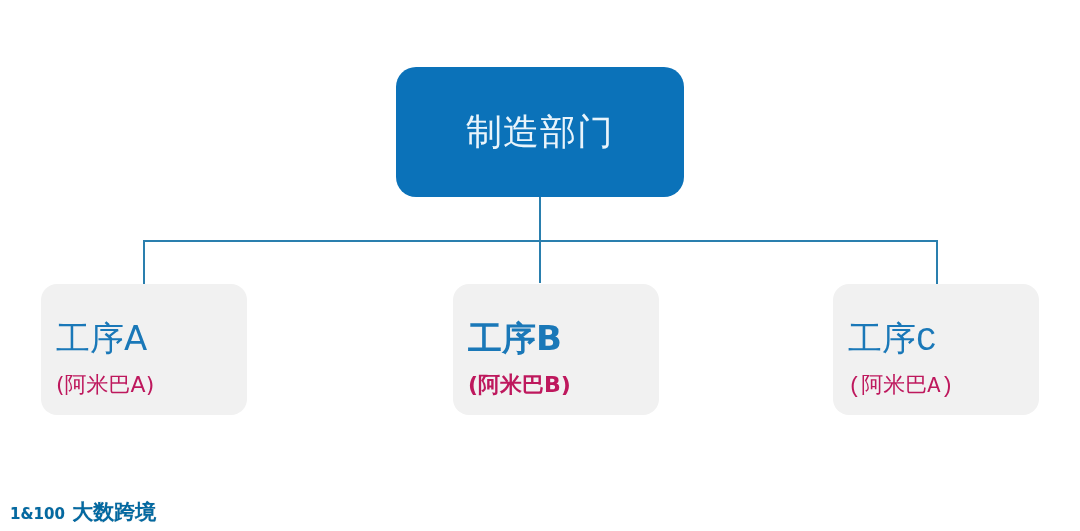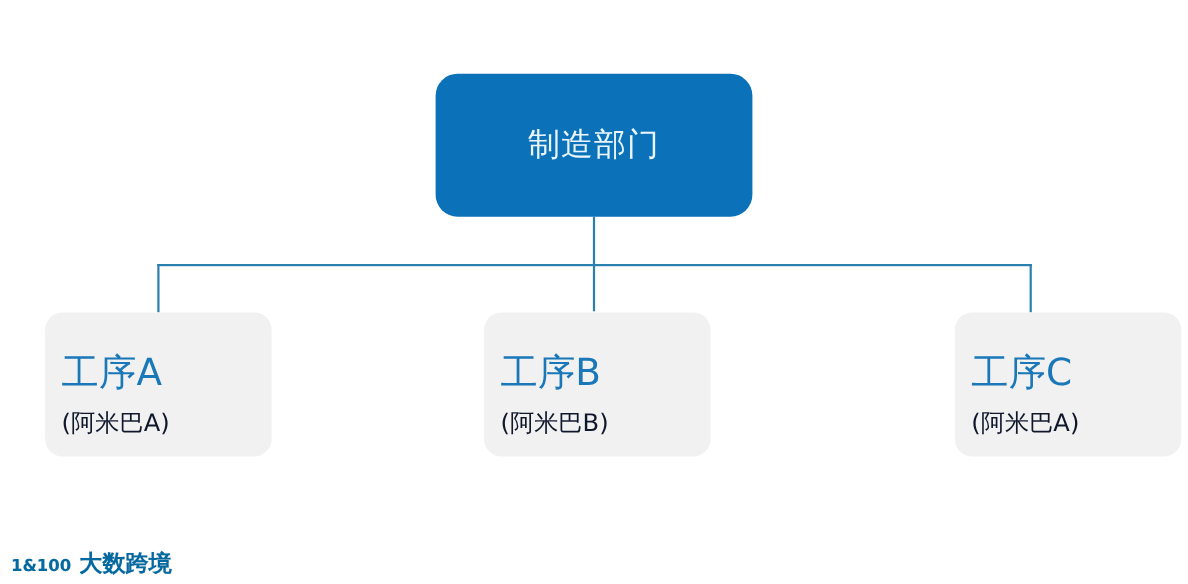--- a/index.html
+++ b/index.html
@@ -1,48 +1,48 @@
 <!DOCTYPE html>
 <html><head>
 <meta charset="utf-8">
 <style>
   html, body { margin:0; padding:0; }
   body { width:1080px; height:531px; background:#ffffff; position:relative; overflow:hidden;
          font-family: "DejaVu Sans", "Liberation Sans", sans-serif; }
   .root { position:absolute; left:396px; top:67px; width:288px; height:130px; border-radius:20px;
           background:#0b72b9; display:flex; align-items:center; justify-content:center; }
-  .root span { color:#e9f4fb; font-size:29px; letter-spacing:1px; }
+  .root span { color:#e9f4fb; font-size:36px; letter-spacing:1px; }
   .line { position:absolute; background:#2a7fae; }
   .child { position:absolute; top:284px; width:206px; height:131px; border-radius:16px; background:#f1f1f1; }
   .child .t { position:absolute; left:15px; top:32px; font-size:34px; color:#1a78b8; }
-  .child .s { position:absolute; left:15px; top:86px; font-size:22px; color:#0f172a; }
+  .child .s { position:absolute; left:15px; top:86px; font-size:22px; color:#be185d; }
   .wm { position:absolute; left:10px; top:498px; font-size:21px; color:#0369a1; font-weight:bold;
         text-shadow: 0 0 1px #cfcfcf; }
 </style>
 </head>
 <body>
 
 <div class="root">
   <span>制造部门</span>
 </div>
 
 <div class="line" style="left:539px; top:197px; width:2px; height:86px;"></div>
 <div class="line" style="left:143px; top:240px; width:795px; height:2px;"></div>
 <div class="line" style="left:143px; top:240px; width:2px; height:44px;"></div>
 <div class="line" style="left:936px; top:240px; width:2px; height:44px;"></div>
 
 <div class="child" style="left:41px;">
   <div class="t">工序A</div>
   <div class="s">(阿米巴A)</div>
 </div>
-<div class="child" style="left:440px;">
+<div class="child" style="left:453px;font-weight:bold;">
   <div class="t">工序B</div>
   <div class="s">(阿米巴B)</div>
 </div>
-<div class="child" style="left:868px;">
+<div class="child" style="left:833px;font-family:Liberation Mono, monospace;">
   <div class="t">工序C</div>
   <div class="s">(阿米巴A)</div>
 </div>
 
 <div class="wm">
   <span style="font-size:15px;">1&amp;100</span>
   <span>大数跨境</span>
 </div>
 
 </body></html>

